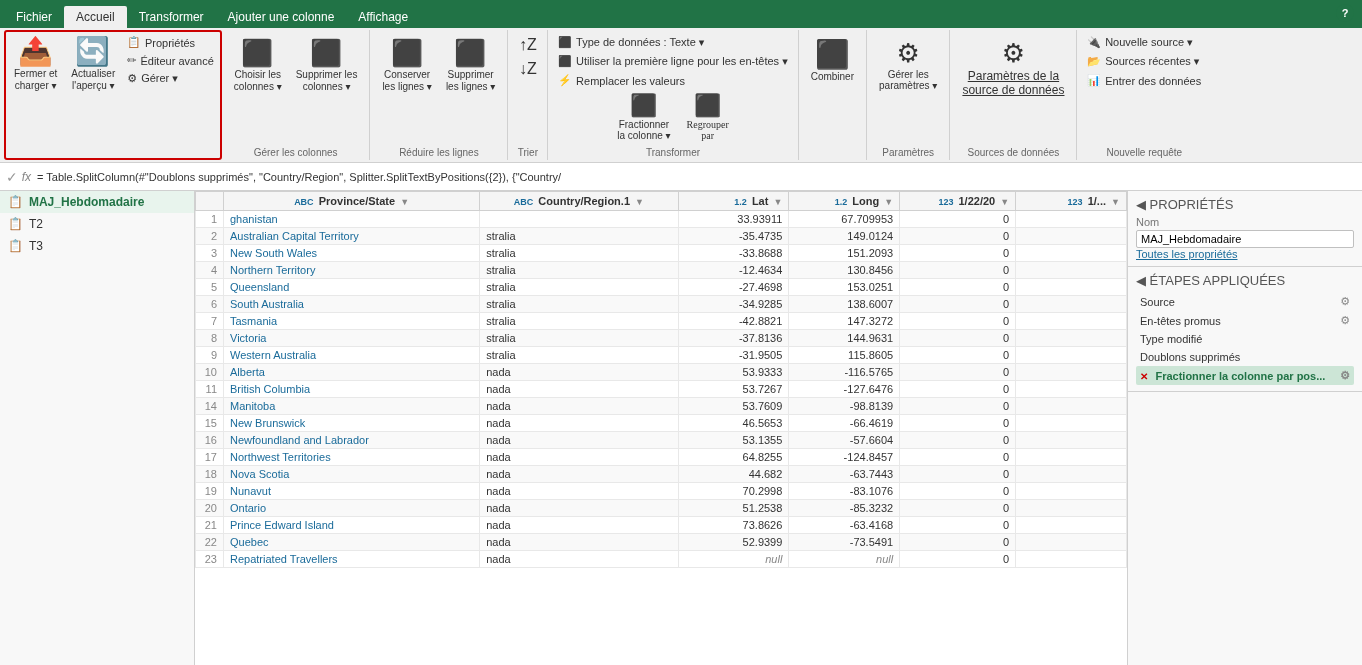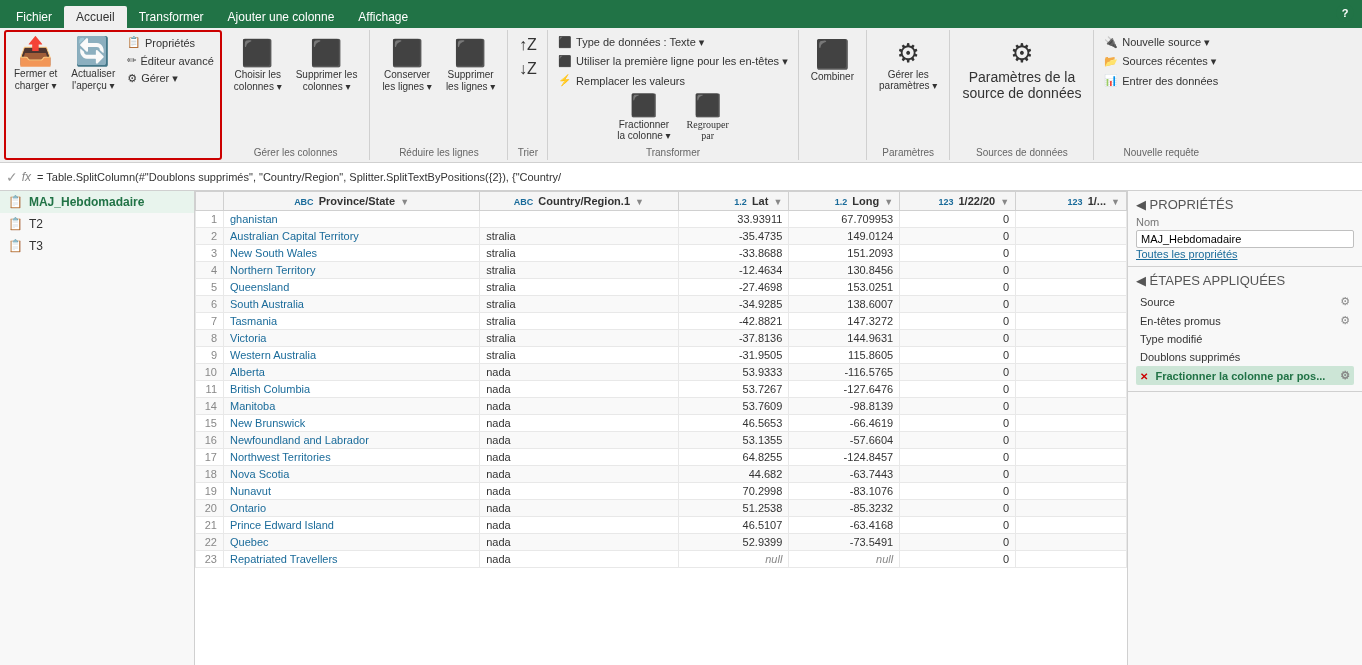--- a/index.html
+++ b/index.html
@@ -199,21 +199,21 @@
         <div style="font-size:10px; text-align:center;">Gérer les<br>paramètres ▾</div>
       </div>
     </div>
     <div class="ribbon-group-label">Paramètres</div>
   </div>
 
   <div class="ribbon-group">
     <div class="ribbon-group-content">
       <div class="ribbon-btn-large">
         <div style="font-size:26px;">⚙</div>
-        <div style="font-size:14px; text-align:center;">Paramètres de la<br>source de données</div>
+        <div style="font-size:12px; text-align:center;text-decoration:underline;">Paramètres de la<br>source de données</div>
       </div>
     </div>
     <div class="ribbon-group-label">Sources de données</div>
   </div>
 
   <div class="ribbon-group" style="border-right:none;">
     <div class="ribbon-group-content" style="flex-direction:column; gap:2px;">
       <div class="ribbon-btn-small">
         <span>🔌</span>
         <span>Nouvelle source ▾</span>
@@ -451,21 +451,21 @@
     <td class="col-country">nada</td>
     <td class="col-num">51.2538</td>
     <td class="col-num">-85.3232</td>
     <td class="col-num zero-val">0</td>
     <td class="col-num zero-val"></td>
   </tr>
           <tr>
     <td class="row-num">21</td>
     <td class="col-province">Prince Edward Island</td>
     <td class="col-country">nada</td>
-    <td class="col-num">46.5107</td>
+    <td class="col-num">73.8626</td>
     <td class="col-num">-63.4168</td>
     <td class="col-num zero-val">0</td>
     <td class="col-num zero-val"></td>
   </tr>
           <tr>
     <td class="row-num">22</td>
     <td class="col-province">Quebec</td>
     <td class="col-country">nada</td>
     <td class="col-num">52.9399</td>
     <td class="col-num">-73.5491</td>

